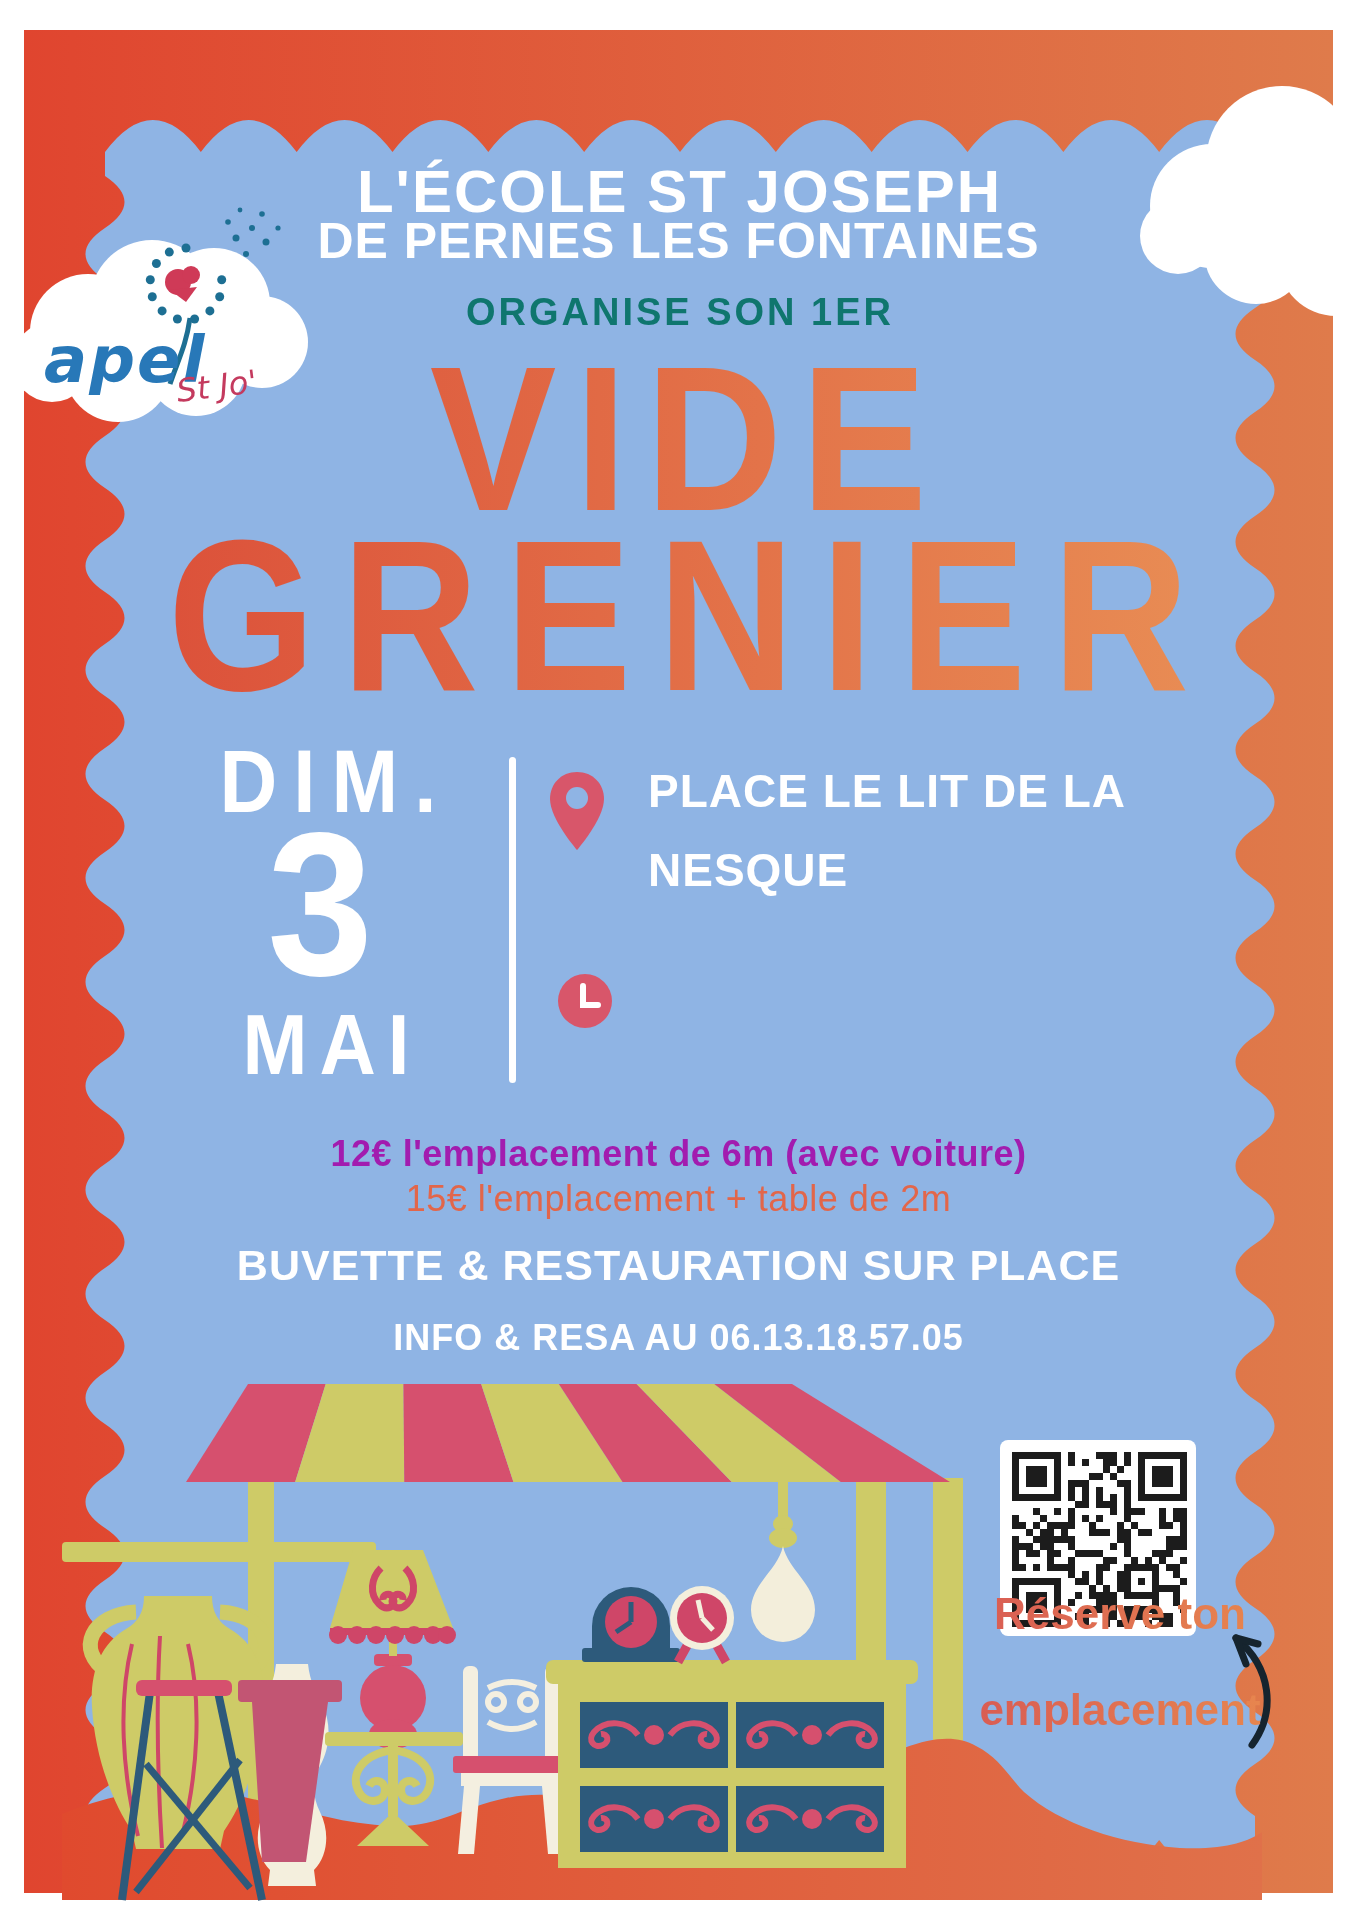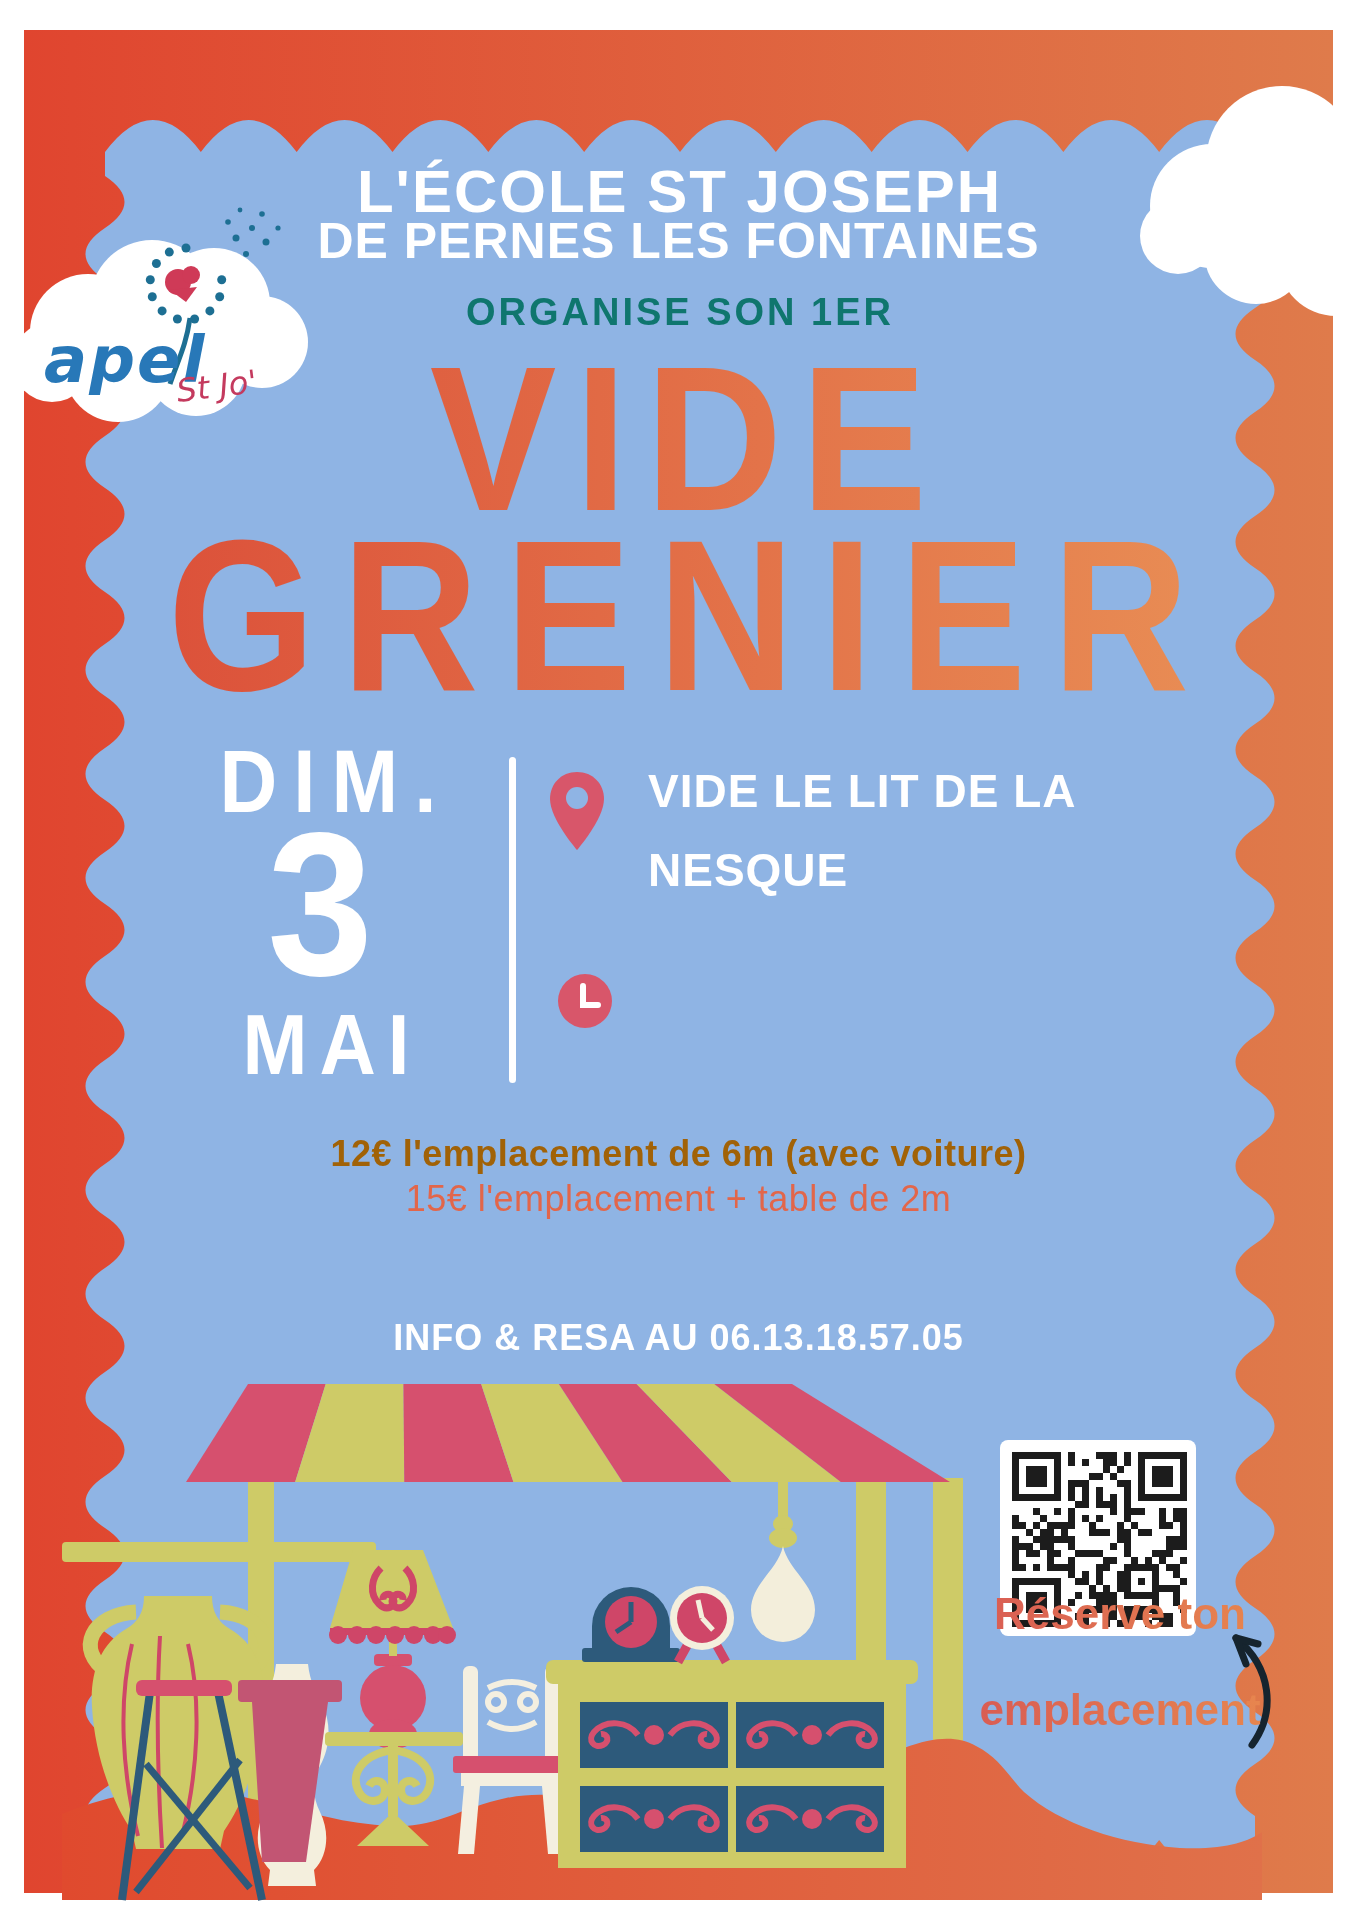--- a/index.html
+++ b/index.html
@@ -22,21 +22,21 @@
   .datecol{left:170px;width:300px;text-align:center;}
   .dim{top:737px;font-size:80px;letter-spacing:16px;padding-left:16px;transform:scaleY(1.12);transform-origin:top center;}
   .three{top:803px;font-size:190px;transform:scaleY(1.07);transform-origin:top center;}
   .mai{top:1001px;font-size:78px;letter-spacing:12px;padding-left:12px;transform:scaleY(1.10);transform-origin:top center;}
   .divider{position:absolute;left:509px;top:757px;width:7px;height:326px;background:#ffffff;border-radius:4px;}
   
   .loc1{left:648px;top:768px;font-size:46px;font-weight:800;letter-spacing:1px;}
   .loc2{left:648px;top:847px;font-size:46px;font-weight:800;letter-spacing:1px;}
   .time{left:648px;top:969px;font-size:46px;font-weight:800;letter-spacing:1px;}
   
-  .price1{top:1136px;font-size:36px;font-weight:700;color:#a16207;letter-spacing:0.5px;}
+  .price1{top:1136px;font-size:36px;font-weight:700;color:#a21caf;letter-spacing:0.5px;}
   .price2{top:1181px;font-size:36px;font-weight:400;color:#e2664a;letter-spacing:0.5px;}
   .services{top:1244px;font-size:43px;letter-spacing:1px;}
   .contact{top:1320px;font-size:36px;letter-spacing:1px;}
   
   .gradcap{background:linear-gradient(90deg,#d85a54,#e8884e);-webkit-background-clip:text;background-clip:text;color:transparent;}
   .qrcap{left:960px;width:320px;text-align:center;font-size:44px;font-weight:700;}
   .qrcap1{top:1592px;}
   .qrcap2{top:1688px;}
   .icon{position:absolute;}
 </style>
@@ -267,28 +267,29 @@
   <div class="t datecol heavy white dim">DIM.</div>
   <div class="t datecol heavy white three">3</div>
   <div class="t datecol heavy white mai">MAI</div>
 
   <div class="divider"></div>
 
   <svg class="icon" style="left:548px;top:770px" width="58" height="82" viewBox="0 0 58 82">
     <path d="M29,2 C13,2 2,14 2,29 C2,49 29,80 29,80 C29,80 56,49 56,29 C56,14 45,2 29,2 Z" fill="#d8566a"></path>
     <circle cx="29" cy="28" r="11" fill="#8fb4e4"></circle>
   </svg>
-  <div class="t white loc1">VIDE LE LIT DE LA</div>
+  <div class="t white loc1">PLACE LE LIT DE LA</div>
   <div class="t white loc2">NESQUE</div>
 
   <svg class="icon" style="left:556px;top:972px" width="58" height="58" viewBox="0 0 58 58">
     <circle cx="29" cy="29" r="27" fill="#d8566a"></circle>
     <path d="M27,14 L27,33 L42,33" stroke="#ffffff" stroke-width="6" fill="none" stroke-linecap="round"></path>
   </svg>
 
   <div class="t cx price1">12€ l'emplacement de 6m (avec voiture)</div>
   <div class="t cx price2">15€ l'emplacement + table de 2m</div>
+  <div class="t cx heavy white services">BUVETTE &amp; RESTAURATION SUR PLACE</div>
   <div class="t cx heavy white contact">INFO &amp; RESA AU 06.13.18.57.05</div>
 
   <div class="t qrcap qrcap1 gradcap">Réserve ton</div>
   <div class="t qrcap qrcap2 gradcap">emplacement</div>
 
 </div>
 
 </body></html>

